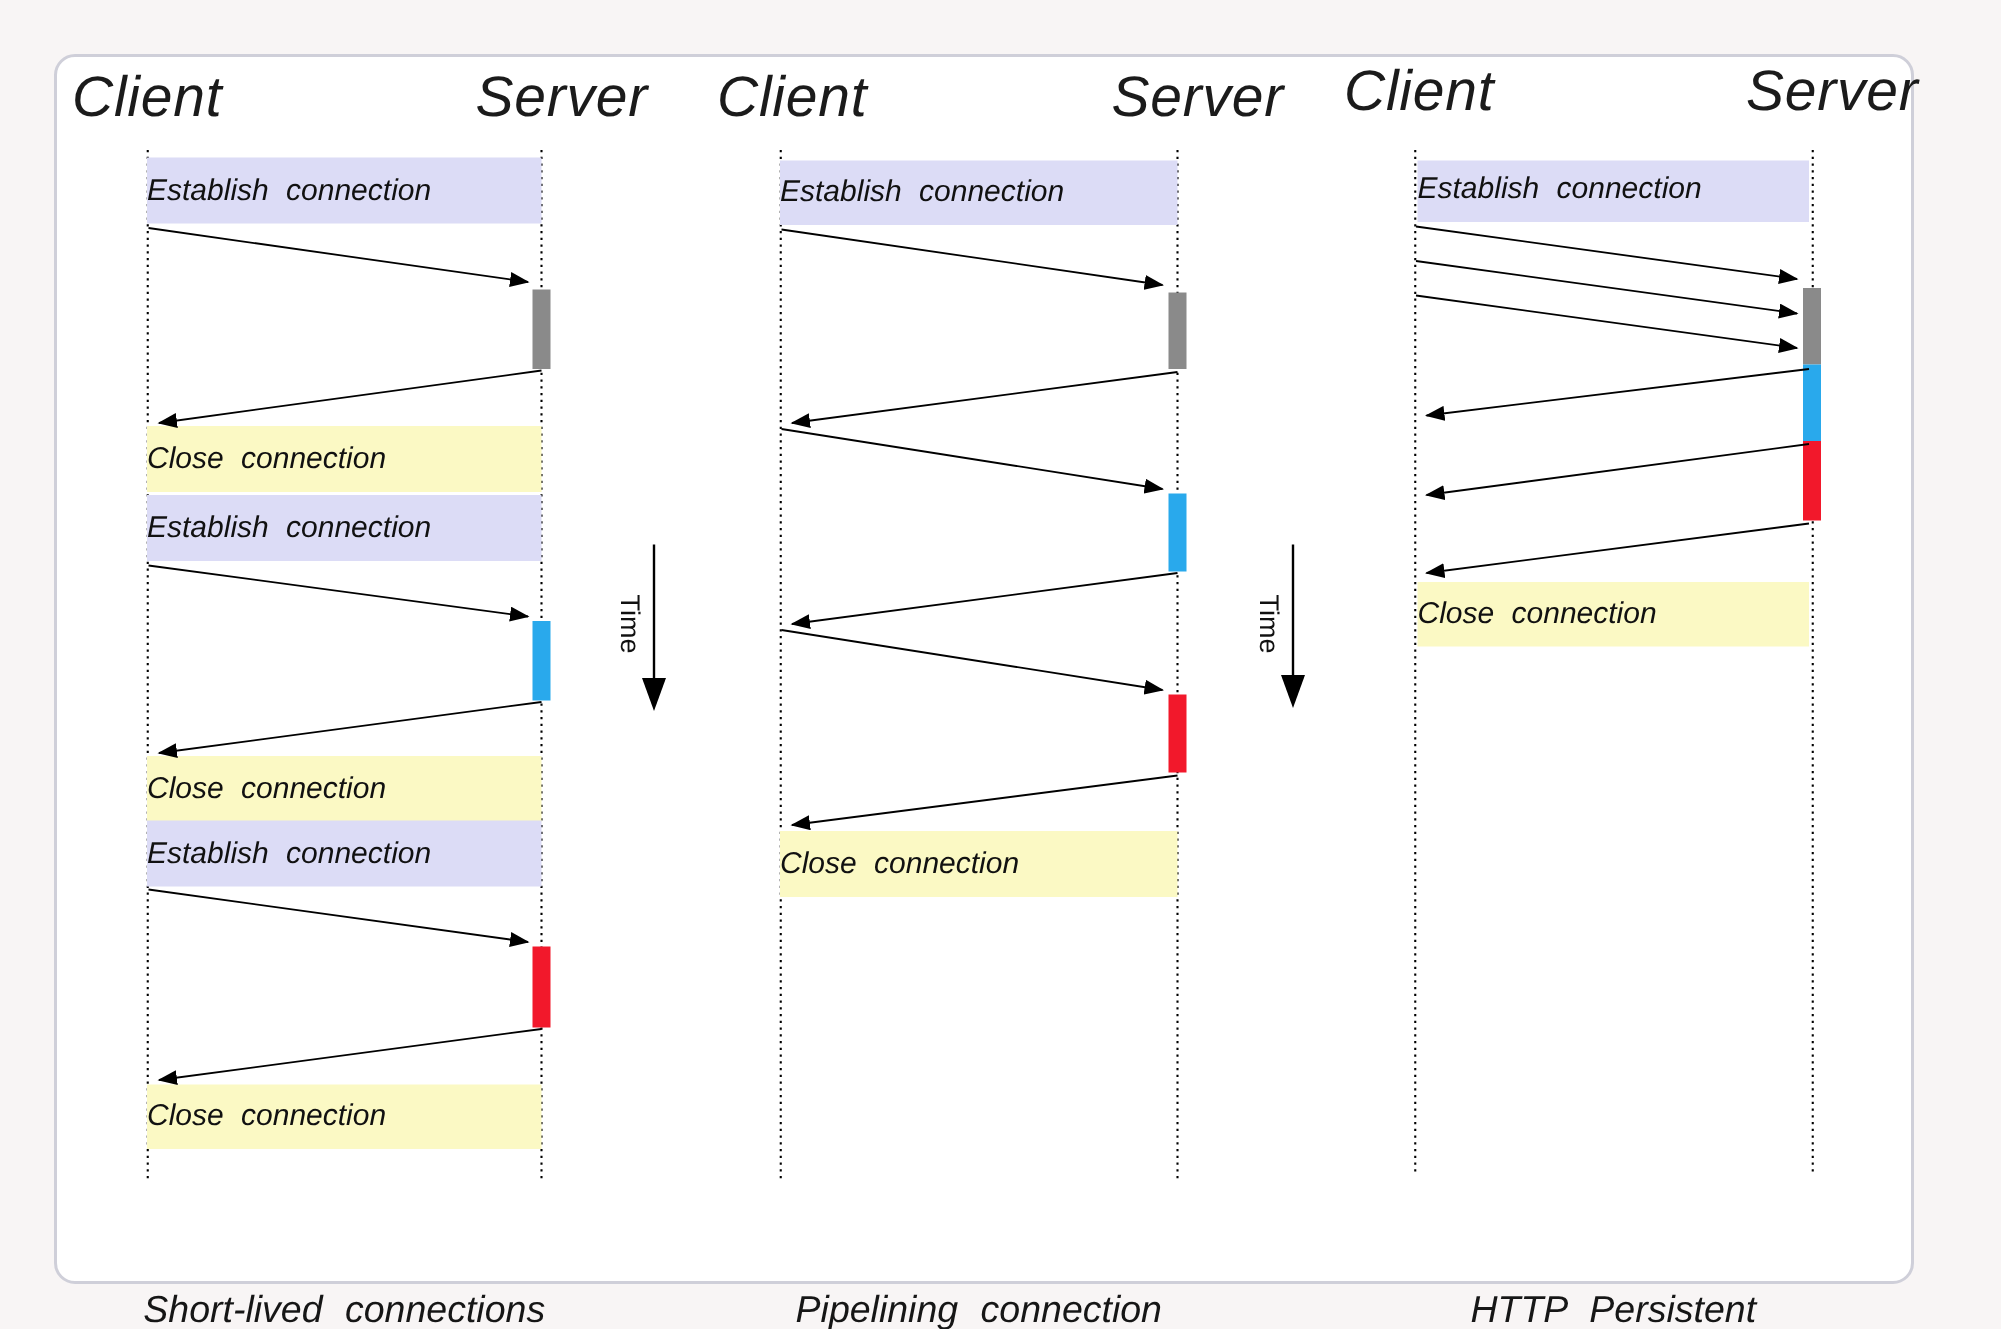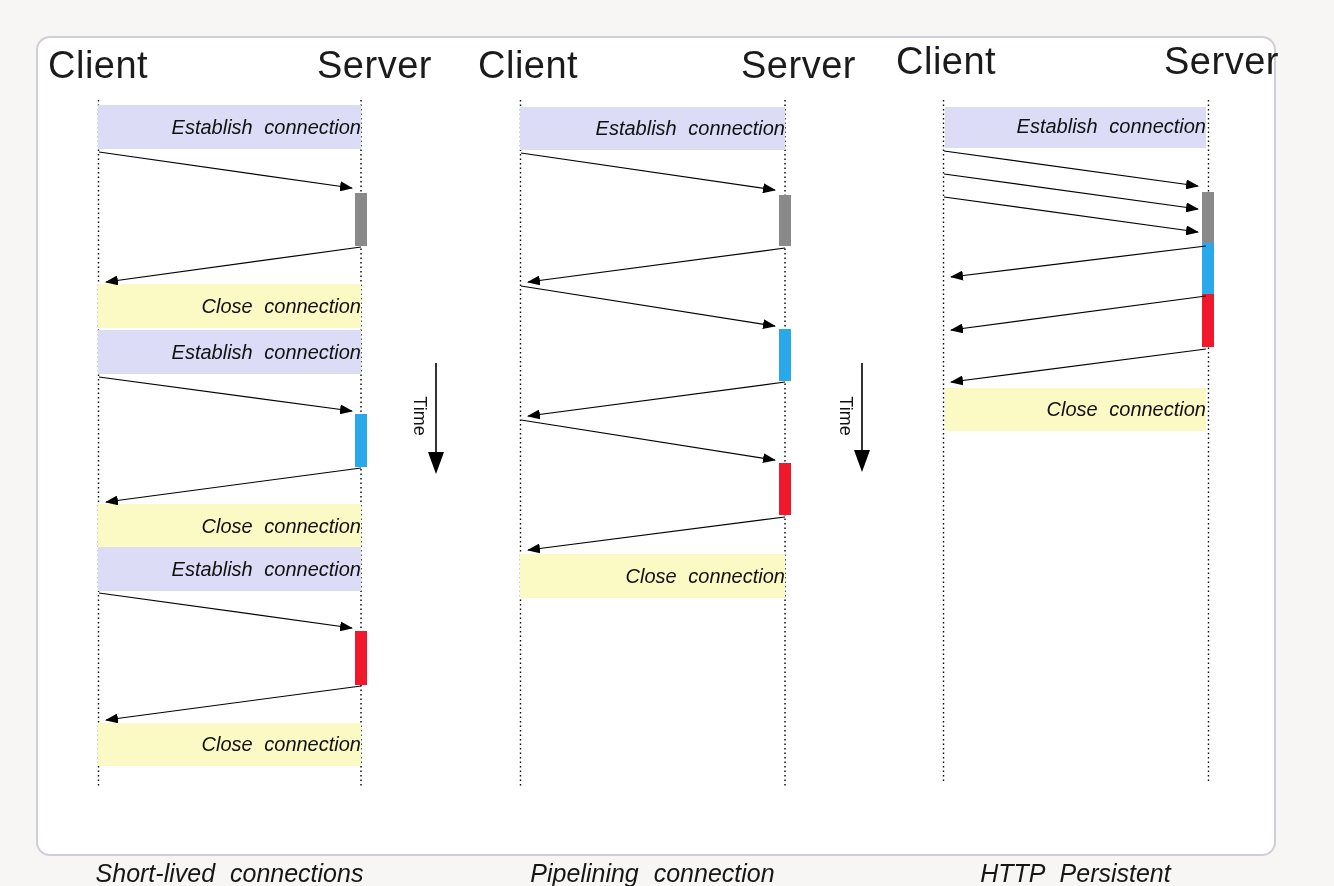--- a/index.html
+++ b/index.html
@@ -24,26 +24,27 @@
     position: absolute;
     left: 0; top: 0;
     width: 1334px; height: 886px;
     pointer-events: none;
   }
   .txt { position: absolute; color: #1b1b1b; white-space: nowrap; }
   .actor {
     font-size: 38px;
     line-height: 38px;
     letter-spacing: 0.5px;
+    font-style: italic;
   }
   .band-label {
     font-style: italic;
     font-size: 20px;
     color: #111111;
-    text-align: right;
+    text-align: left;
     word-spacing: 6px;
     line-height: 44px;
   }
   .caption {
     font-style: italic;
     font-size: 25px;
     color: #161616;
     text-align: center;
     word-spacing: 8px;
     margin-top: 39px;

